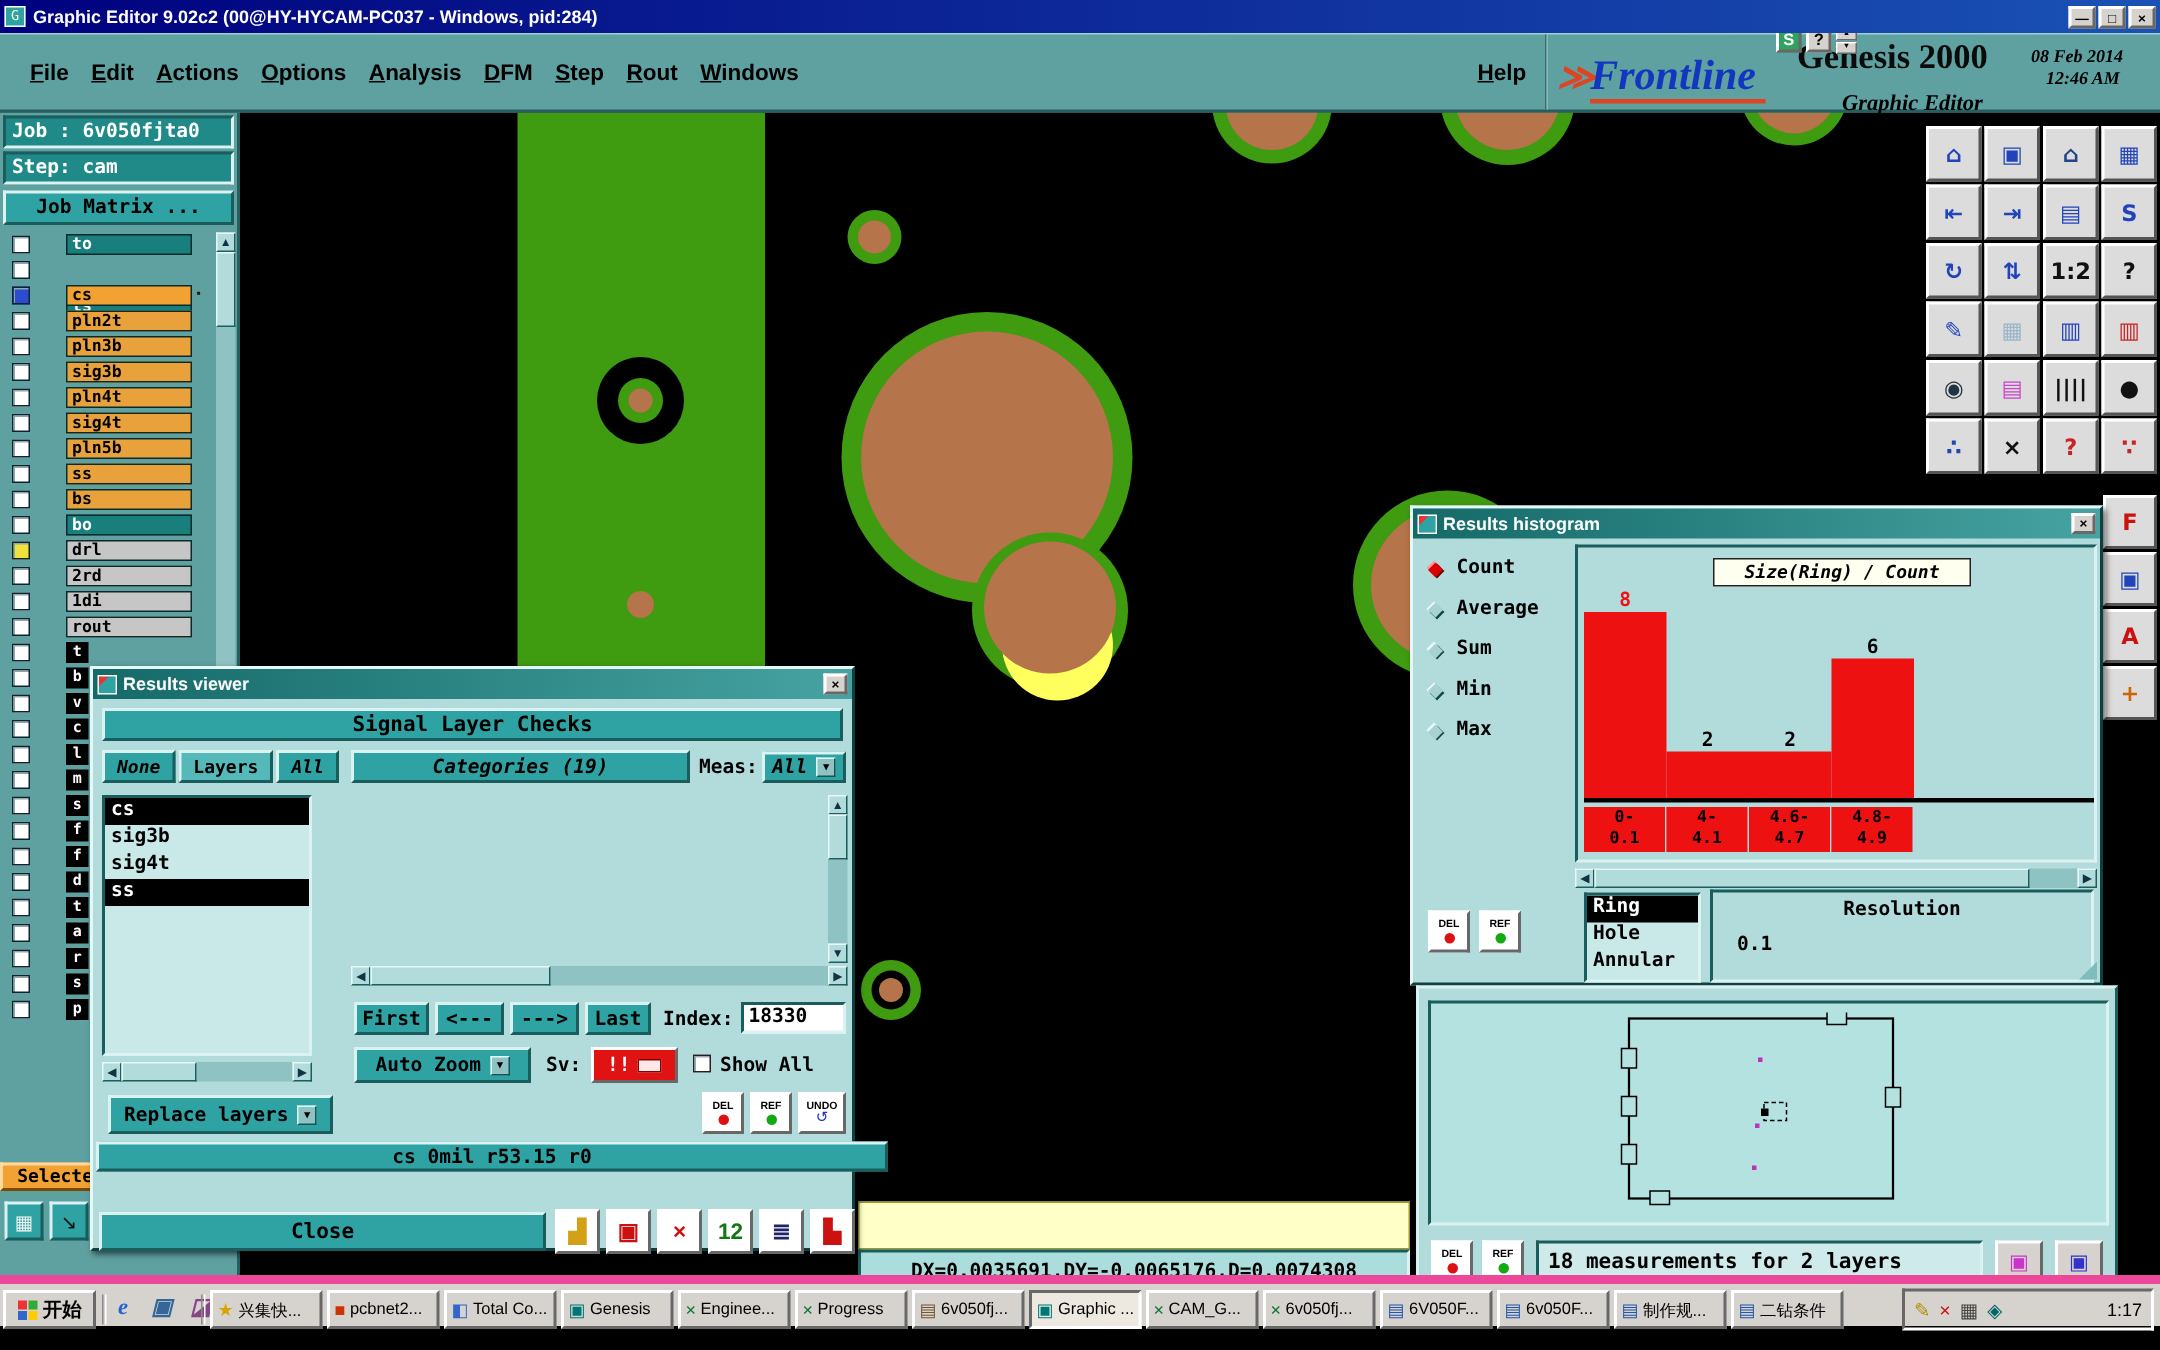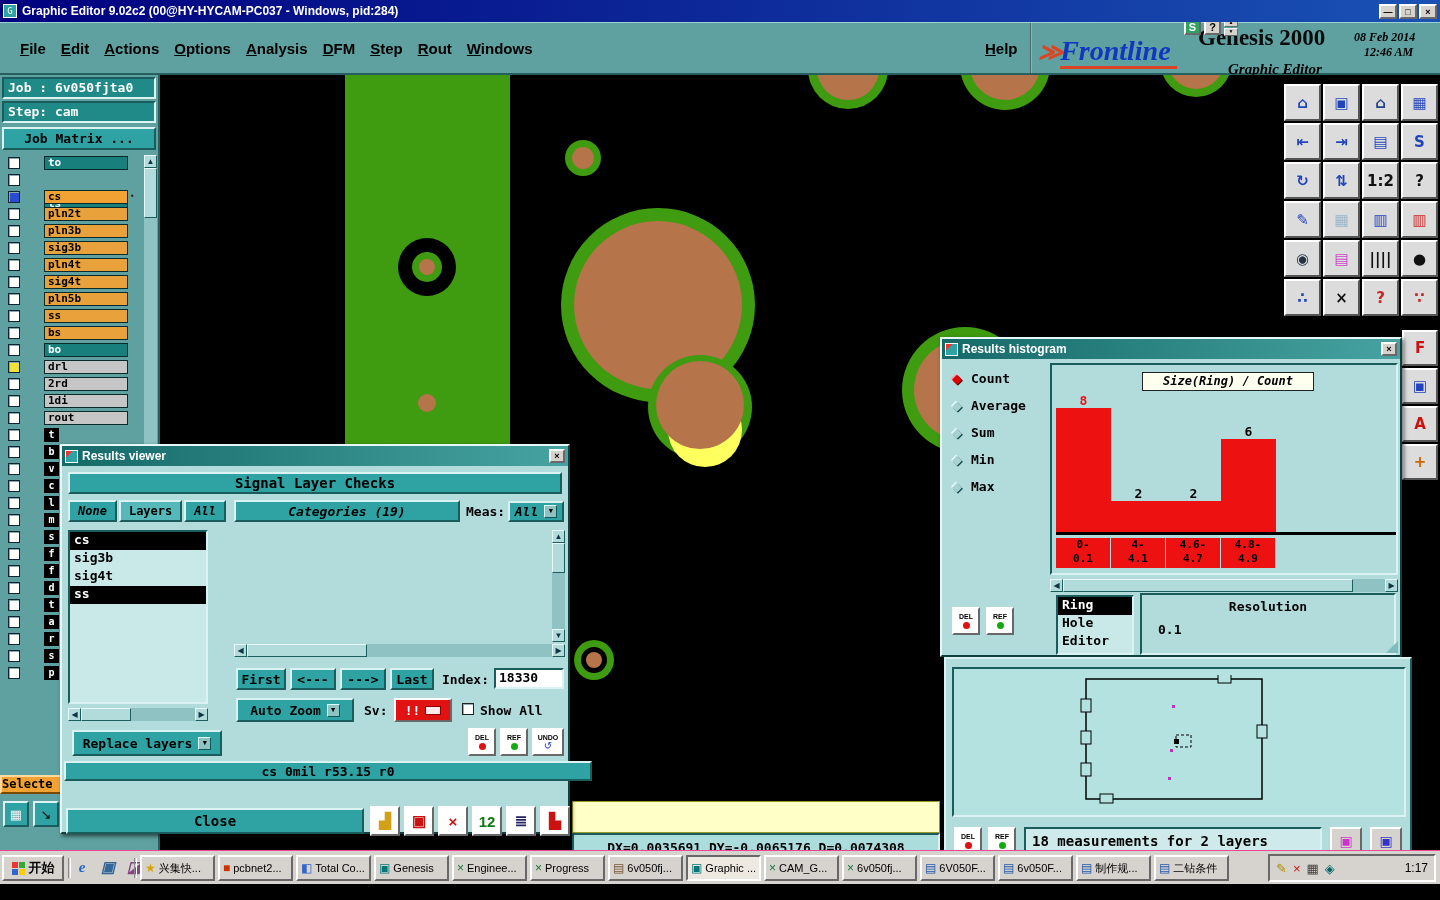--- a/index.html
+++ b/index.html
@@ -42,21 +42,21 @@
 .jobbox{position:absolute;left:2px;width:154px;height:22px;background:#1f8a87;color:#fff;font:bold 13px/18px "DejaVu Sans Mono",monospace;padding-left:4px;border:2px solid;border-color:#1b5c5c #dbf2f2 #dbf2f2 #1b5c5c;white-space:nowrap}
 .matrixbtn{position:absolute;left:2px;top:52px;width:154px;height:23px;background:#2fa3a3;color:#000;font:bold 13px/19px "DejaVu Sans Mono",monospace;text-align:center;border:2px solid;border-color:#dbf2f2 #1b5c5c #1b5c5c #dbf2f2}
 .layerlist{position:absolute;left:0;top:80px;width:146px}
 .minilist{position:absolute;left:0;top:352px;width:146px}
 .lrow{position:relative;height:17px}
 .lchk{position:absolute;left:8px;top:2px;width:12px;height:12px;background:#fff;border:1px solid #123;box-shadow:inset 1px 1px 0 #8aa}
 .lname{position:absolute;left:44px;top:1px;width:84px;height:14px;font:bold 11px/12px "DejaVu Sans Mono",monospace;padding-left:3px;border:1px solid #0a2a2a;white-space:nowrap}
 .lmark{position:absolute;left:131px;top:2px;font-size:8px;line-height:10px;color:#310}
 .mbar{position:absolute;left:44px;top:1px;width:15px;height:14px;background:#000;color:#fff;font:bold 10px/14px "DejaVu Sans Mono",monospace;text-align:center}
 .lscroll{position:absolute;right:1px;top:80px;width:13px;height:606px}
-.selbtn{position:absolute;left:0;top:700px;width:64px;height:19px;background:#f2a233;color:#000;font:bold 12px/15px "DejaVu Sans Mono",monospace;text-align:left;border:2px solid;border-color:#ffd9a0 #7a4a00 #7a4a00 #ffd9a0}
+.selbtn{position:absolute;left:0;top:700px;width:64px;height:19px;background:#f2a233;color:#000;font:bold 12px/15px "DejaVu Sans Mono",monospace;text-align:right;border:2px solid;border-color:#ffd9a0 #7a4a00 #7a4a00 #ffd9a0}
 .ptools{position:absolute;left:3px;top:726px;display:flex;gap:4px}
 .ptool{width:26px;height:26px;background:#2fa3a3;border:2px solid;border-color:#dbf2f2 #1b5c5c #1b5c5c #dbf2f2;display:flex;align-items:center;justify-content:center;font-size:13px}
 
 
 .canvas{left:160px;top:75px;width:1280px;height:791px;background:#000;z-index:1}
 .ystrip{position:absolute;left:412px;top:726px;width:368px;height:32px;background:#ffffc8;border:1px solid #99992a}
 .dxbar{position:absolute;left:412px;top:758px;width:368px;height:31px;background:#abdddd;border:2px solid;border-color:#1b5c5c #dbf2f2 #dbf2f2 #1b5c5c;font:bold 13px/26px "DejaVu Sans Mono",monospace;text-align:center;color:#000}
 
 
 .rtoolbar{left:1284px;top:84px;width:156px;display:grid;grid-template-columns:repeat(4,39px);grid-auto-rows:39px;z-index:3}
@@ -97,21 +97,21 @@
 .hbars{position:absolute;left:4px;top:34px;width:340px;height:136px;border-bottom:3px solid #000;display:flex;align-items:flex-end}
 .hbar-wrap{width:55px;display:flex;flex-direction:column;align-items:center;justify-content:flex-end}
 .hval{font:bold 13px "DejaVu Sans Mono",monospace;color:#000}
 .hbar-wrap:first-child .hval{color:#e11}
 .hfill{width:100%}
 .hxrow{position:absolute;left:4px;top:173px;display:flex}
 .hxlab{width:55px;height:30px;color:#000;font:bold 11px/14px "DejaVu Sans Mono",monospace;text-align:center;border-right:1px solid #b2dcdc}
 .grip{position:absolute;right:2px;bottom:2px;width:0;height:0;border-left:12px solid transparent;border-bottom:12px solid #7fbcbc}
 
 
-.taskbar{left:0;top:850px;width:1440px;height:34px;background:#d6d3ce;border-top:1px solid #ec4899;z-index:9}
+.taskbar{left:0;top:850px;width:1440px;height:34px;background:#d6d3ce;border-top:6px solid #ec4899;z-index:9}
 .startbtn{position:absolute;left:2px;top:4px;width:62px;height:26px;background:#d6d3ce;border:2px solid;border-color:#fff #686868 #686868 #fff;display:flex;align-items:center;justify-content:center;gap:4px;font:bold 13px "Liberation Sans",sans-serif}
 .flag{display:grid;grid-template-columns:6px 6px;grid-auto-rows:6px;gap:1px}
 .flag span:nth-child(1){background:#e33}.flag span:nth-child(2){background:#3a3}.flag span:nth-child(3){background:#36c}.flag span:nth-child(4){background:#fc0}
 .tdiv{position:absolute;top:7px;width:3px;height:20px;border-left:1px solid #8a8a8a;border-right:1px solid #fff}
 .ql{position:absolute;left:72px;top:7px;display:flex;gap:6px}
 .qli{width:20px;height:20px;font:bold italic 15px/18px "Liberation Serif",serif;text-align:center}
 .tbuttons{position:absolute;left:140px;top:4px;display:flex;gap:3px}
 .tb{width:75px;height:26px;background:#d6d3ce;border:2px solid;border-color:#fff #686868 #686868 #fff;display:flex;align-items:center;padding:0 3px;gap:3px;overflow:hidden}
 .tb.active{background:#eee9e0;border-color:#686868 #fff #fff #686868}
 .tb .tbi{font-size:12px;flex:0 0 auto}
@@ -571,21 +571,21 @@
     </div>
     <div class="a minib" style="left:44px;top:268px">
       <span class="t">REF</span>
       <span class="dot" style="background:#1a1"></span>
     </div>
 
     <div class="a list s3" style="left:114px;top:256px;width:78px;height:60px">
 
     <div class="lrow2 selected">Ring</div>
         <div class="lrow2">Hole</div>
-        <div class="lrow2">Editor</div>
+        <div class="lrow2">Annular</div>
       </div>
 
     <div class="a s3" style="left:198px;top:254px;width:256px;height:62px;background:#b2dcdc">
       <div class="mono" style="text-align:center;font-size:13px;margin-top:4px">Resolution</div>
       <div class="mono" style="font-size:13px;margin:8px 0 0 16px">0.1</div>
     </div>
     <div class="grip"></div>
   </div>
 
   <div class="a r3" style="left:944px;top:657px;width:468px;height:207px;background:#b2dcdc;z-index:5">

